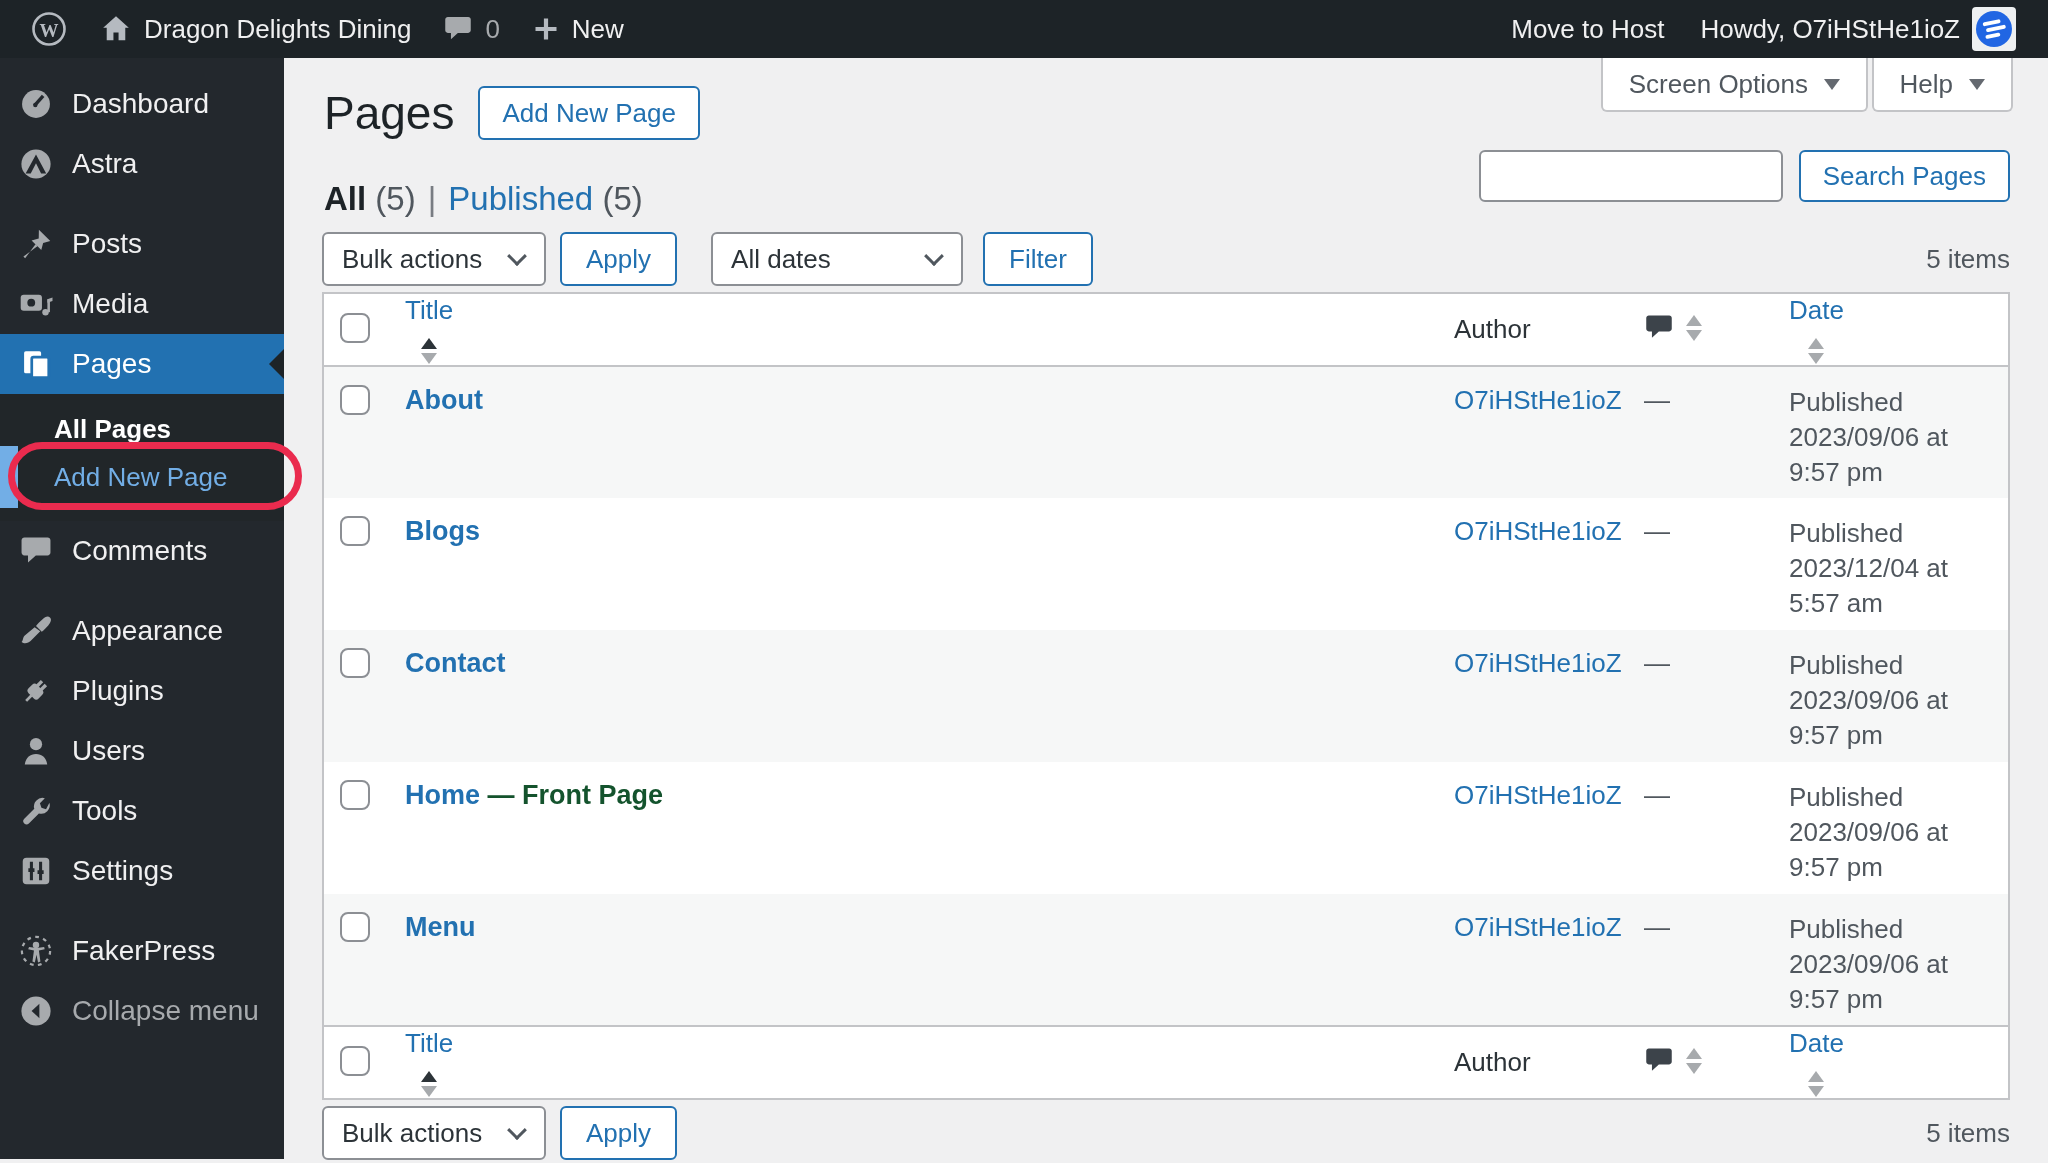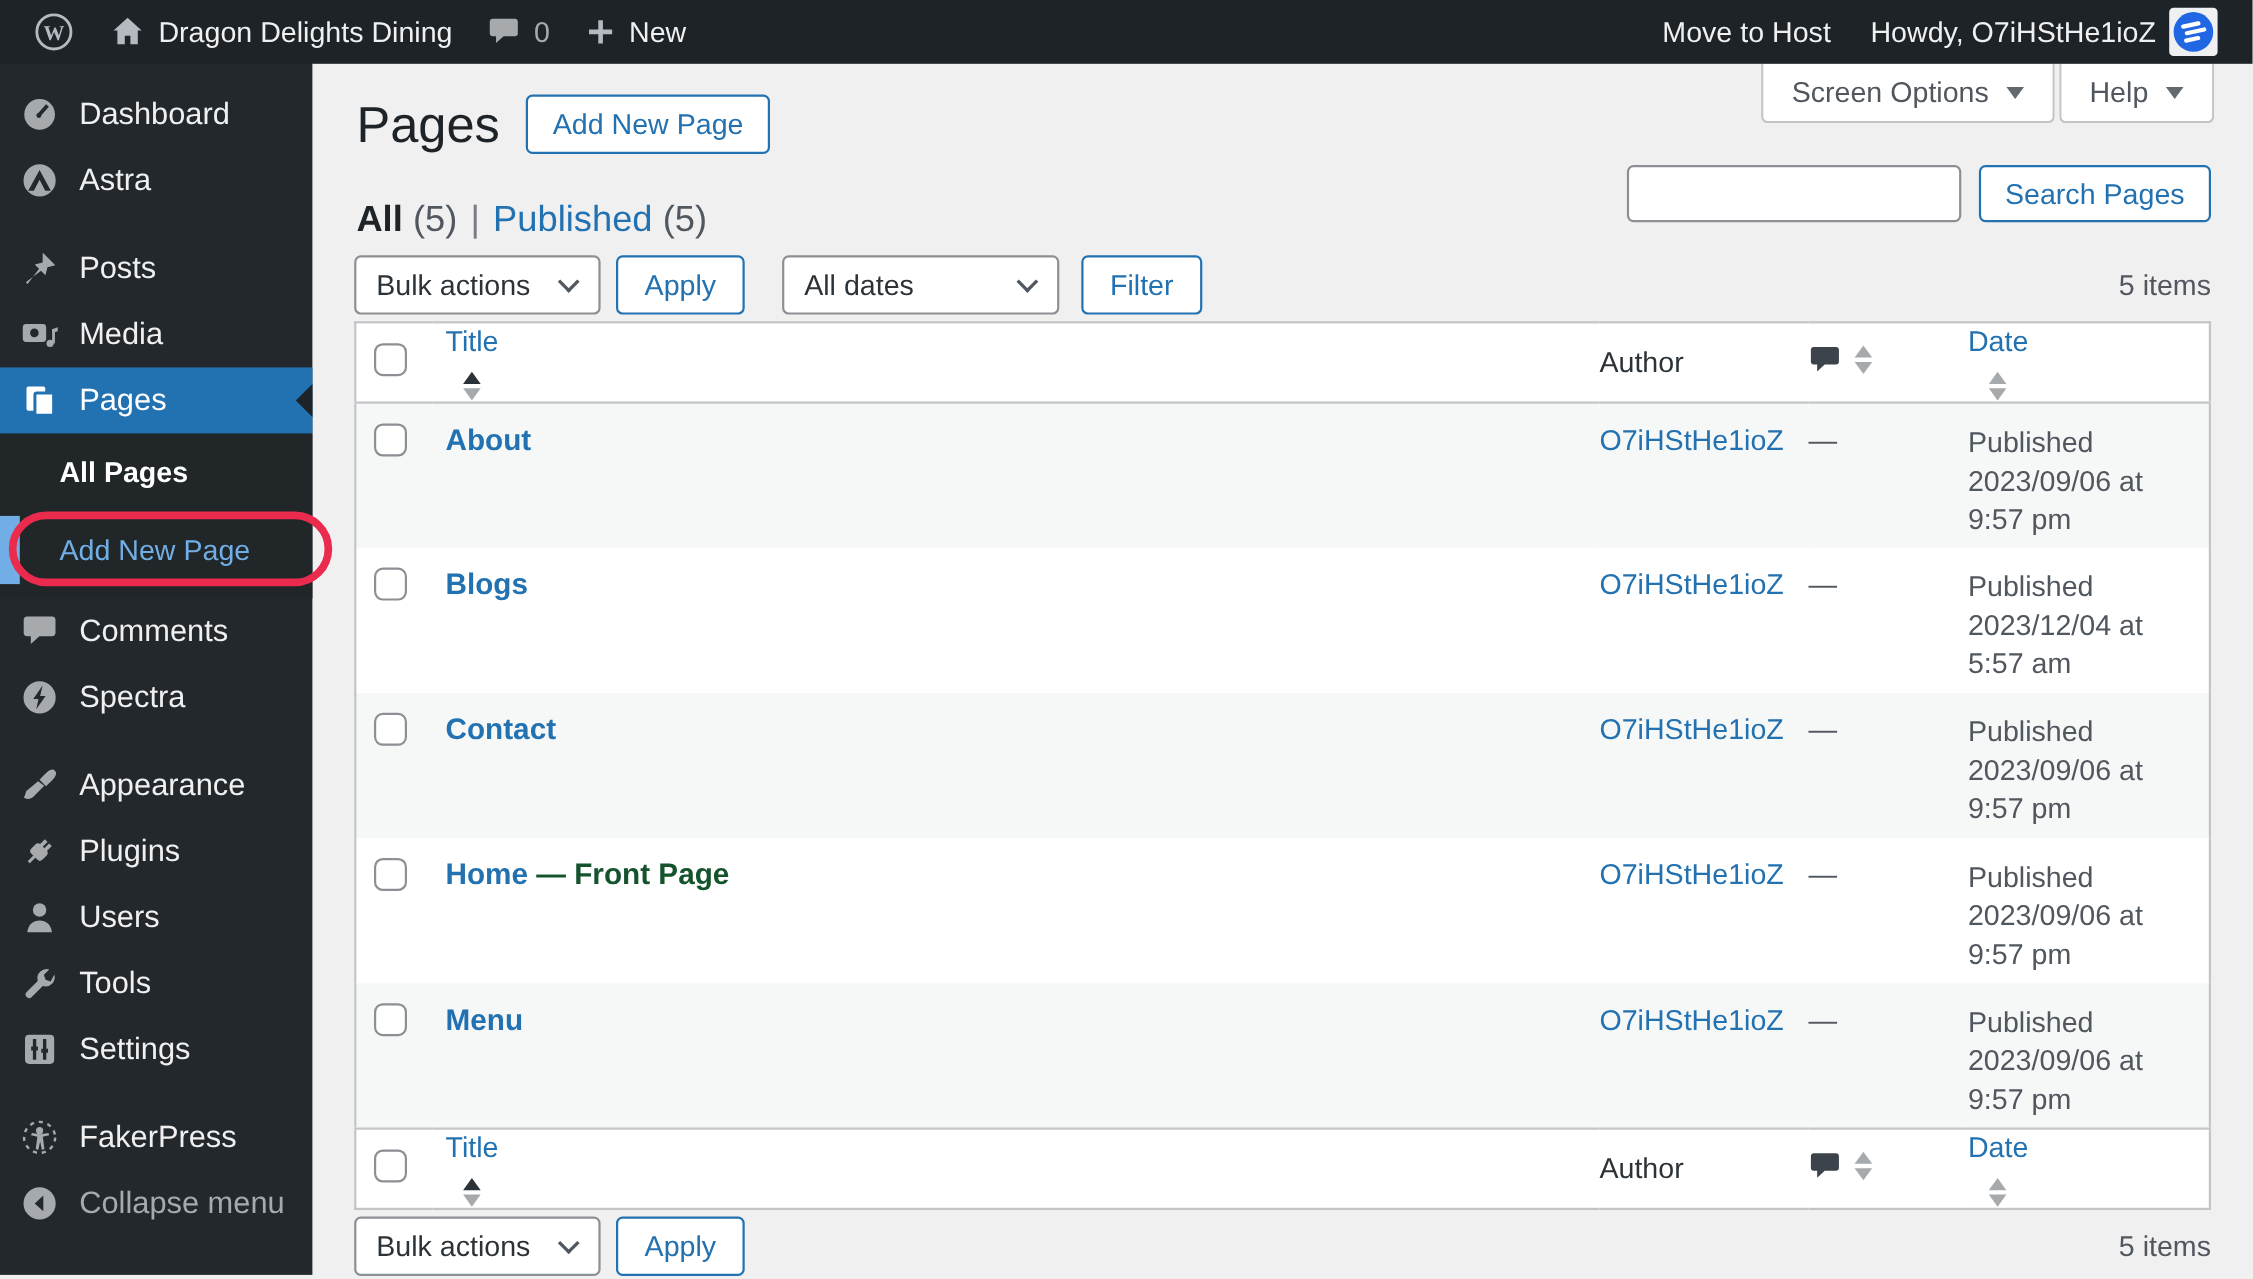--- a/index.html
+++ b/index.html
@@ -20,21 +20,21 @@
   .sidebar{position:absolute;top:54px;left:0;width:284px;height:1105px;background:#23282d;padding-top:20px;box-sizing:border-box;z-index:40;}
   .menu-item{display:flex;align-items:center;height:60px;padding-left:18px;color:#f0f0f1;font-size:28px;gap:18px;position:relative;}
   .menu-item .icon{width:36px;height:36px;color:#a7aaad;display:flex;align-items:center;justify-content:center;flex:0 0 36px;}
   .menu-item.selected{background:#2271b1;color:#fff;}
   .menu-item.selected .icon{color:#fff;}
   .menu-item.selected .sel-arrow{position:absolute;right:0;top:50%;transform:translateY(-50%);width:0;height:0;
     border-top:15px solid transparent;border-bottom:15px solid transparent;border-right:15px solid #1d2327;}
   .menu-sep{height:20px;}
   .muted-label{color:#a7aaad;}
   .submenu{background:#212629;padding:8px 0 16px;}
-  .sub-item{display:block;padding:12px 0 27px 54px;font-size:26px;color:#72aee6;}
+  .sub-item{display:block;padding:12px 0 4px 54px;font-size:26px;color:#72aee6;}
   .sub-item.current{color:#fff;font-weight:bold;}
   .add-new-wrap{position:relative;height:56px;display:flex;align-items:center;}
   .add-new-wrap .sub-item{padding:0 0 0 54px;}
   .focus-strip{position:absolute;left:0;top:-3px;width:18px;height:62px;background:#72aee6;}
   .red-oval{position:absolute;left:8px;top:-7px;width:294px;height:68px;border:7px solid #ea2b4e;border-radius:36px;box-sizing:border-box;z-index:30;pointer-events:none;}
 
   
   .content{position:absolute;left:284px;top:58px;width:1764px;height:1105px;background:#f0f0f1;}
   .meta-btn{position:absolute;top:0;background:#fff;border:2px solid #c3c4c7;border-top:none;border-radius:0 0 6px 6px;
     color:#50575e;font-size:26px;display:flex;align-items:center;gap:16px;padding:0 26px;height:54px;box-sizing:border-box;cursor:pointer;}
@@ -220,29 +220,20 @@
       </div>
     </div>
     <a class="menu-item">
       <span class="icon">
         <svg width="34" height="34" viewBox="0 0 20 18" fill="currentColor">
             <path d="M3.2 1h13.6c1 0 1.7.8 1.7 1.7v7.2c0 1-.8 1.7-1.7 1.7h-6.9l-4.6 4.2v-4.2H3.2c-1 0-1.7-.8-1.7-1.7V2.7C1.5 1.8 2.3 1 3.2 1z"></path>
           </svg>
       </span>
       <span>Comments</span>
     </a>
-    <a class="menu-item">
-      <span class="icon">
-        <svg width="34" height="34" viewBox="0 0 20 20" fill="currentColor">
-            <circle cx="10" cy="10" r="8.6"></circle>
-            <path d="M11.6 3.6 6.6 10.9h2.8L8.2 16.4l5-7.2h-2.9z" fill="#23282d"></path>
-          </svg>
-      </span>
-      <span>Spectra</span>
-    </a>
     <div class="menu-sep"></div>
     <a class="menu-item">
       <span class="icon">
         <svg width="34" height="34" viewBox="0 0 20 20" fill="currentColor">
             <path d="M18.2 2.1c1.2 1.2.5 2.9-1 4.6-1 1.2-2.6 2.7-3.8 3.7L10 7c1-1.2 2.5-2.8 3.7-3.8 1.7-1.5 3.3-2.3 4.5-1.1z"></path>
             <path d="M9.2 7.8 3.4 12.6c-1.3 1-.6 2.4-1.9 3.9 1.8 1.4 4.2.5 5.3-.6l5.7-5.7z"></path>
           </svg>
       </span>
       <span>Appearance</span>
     </a>

